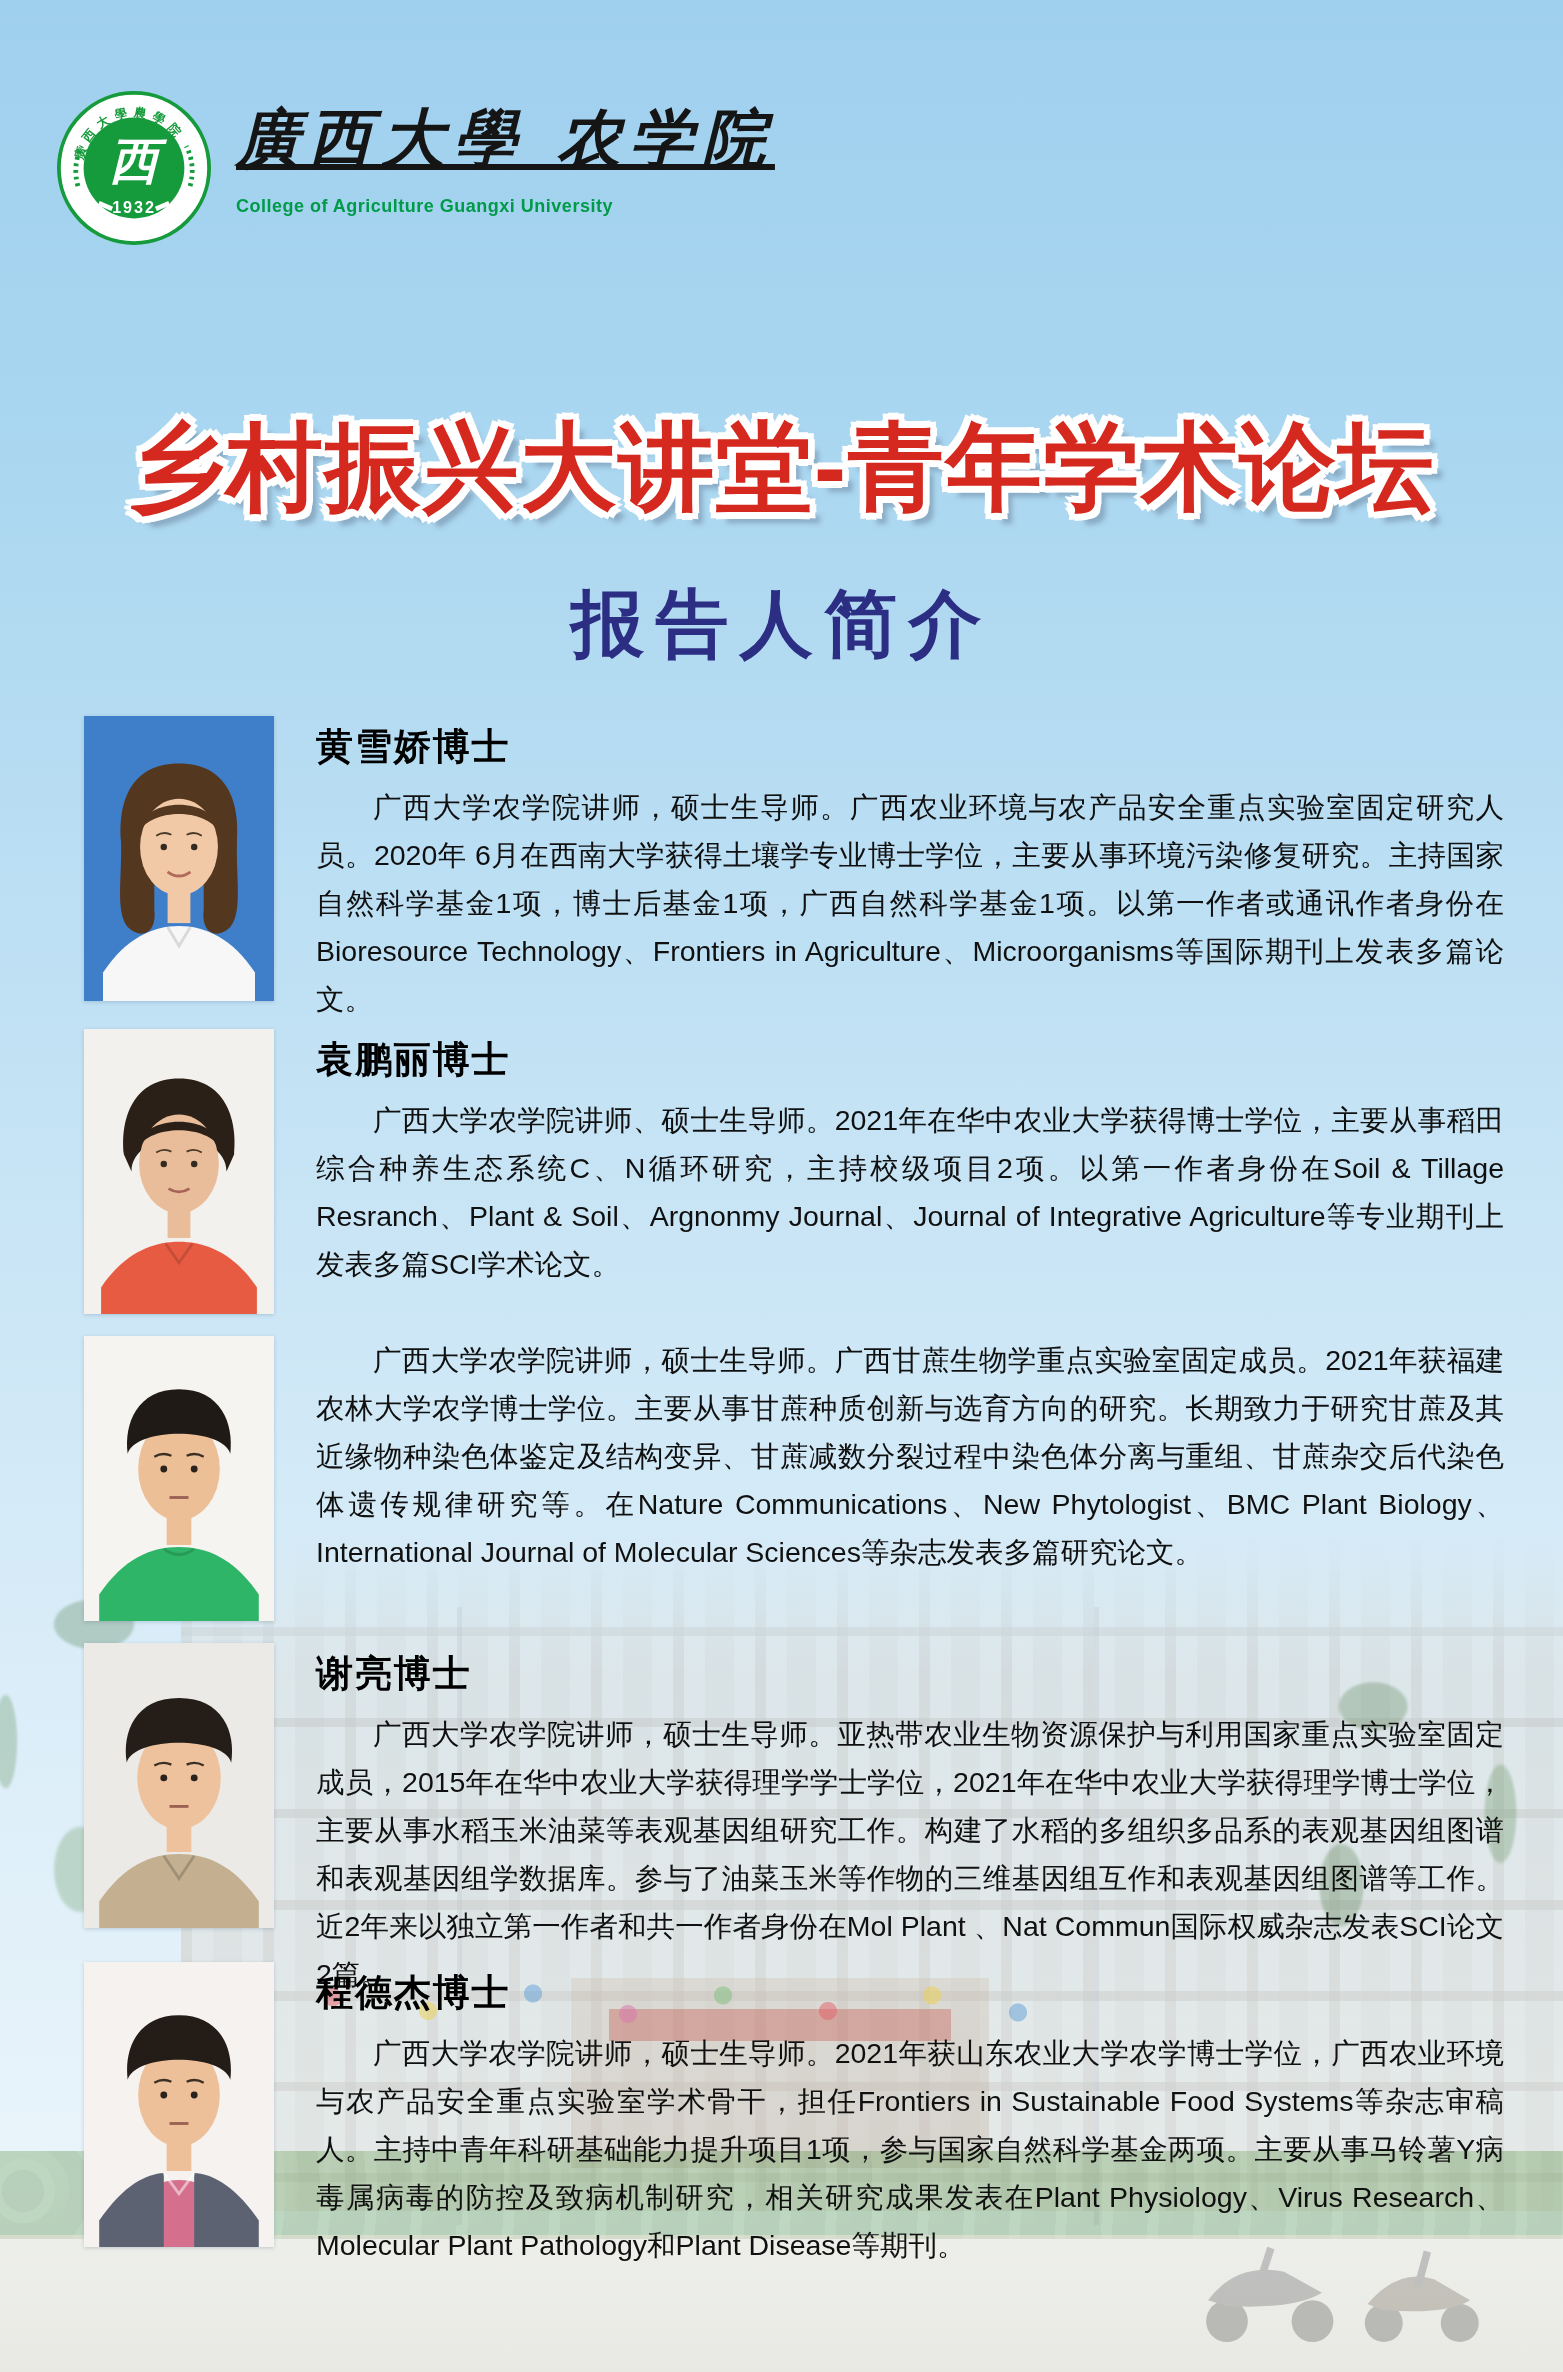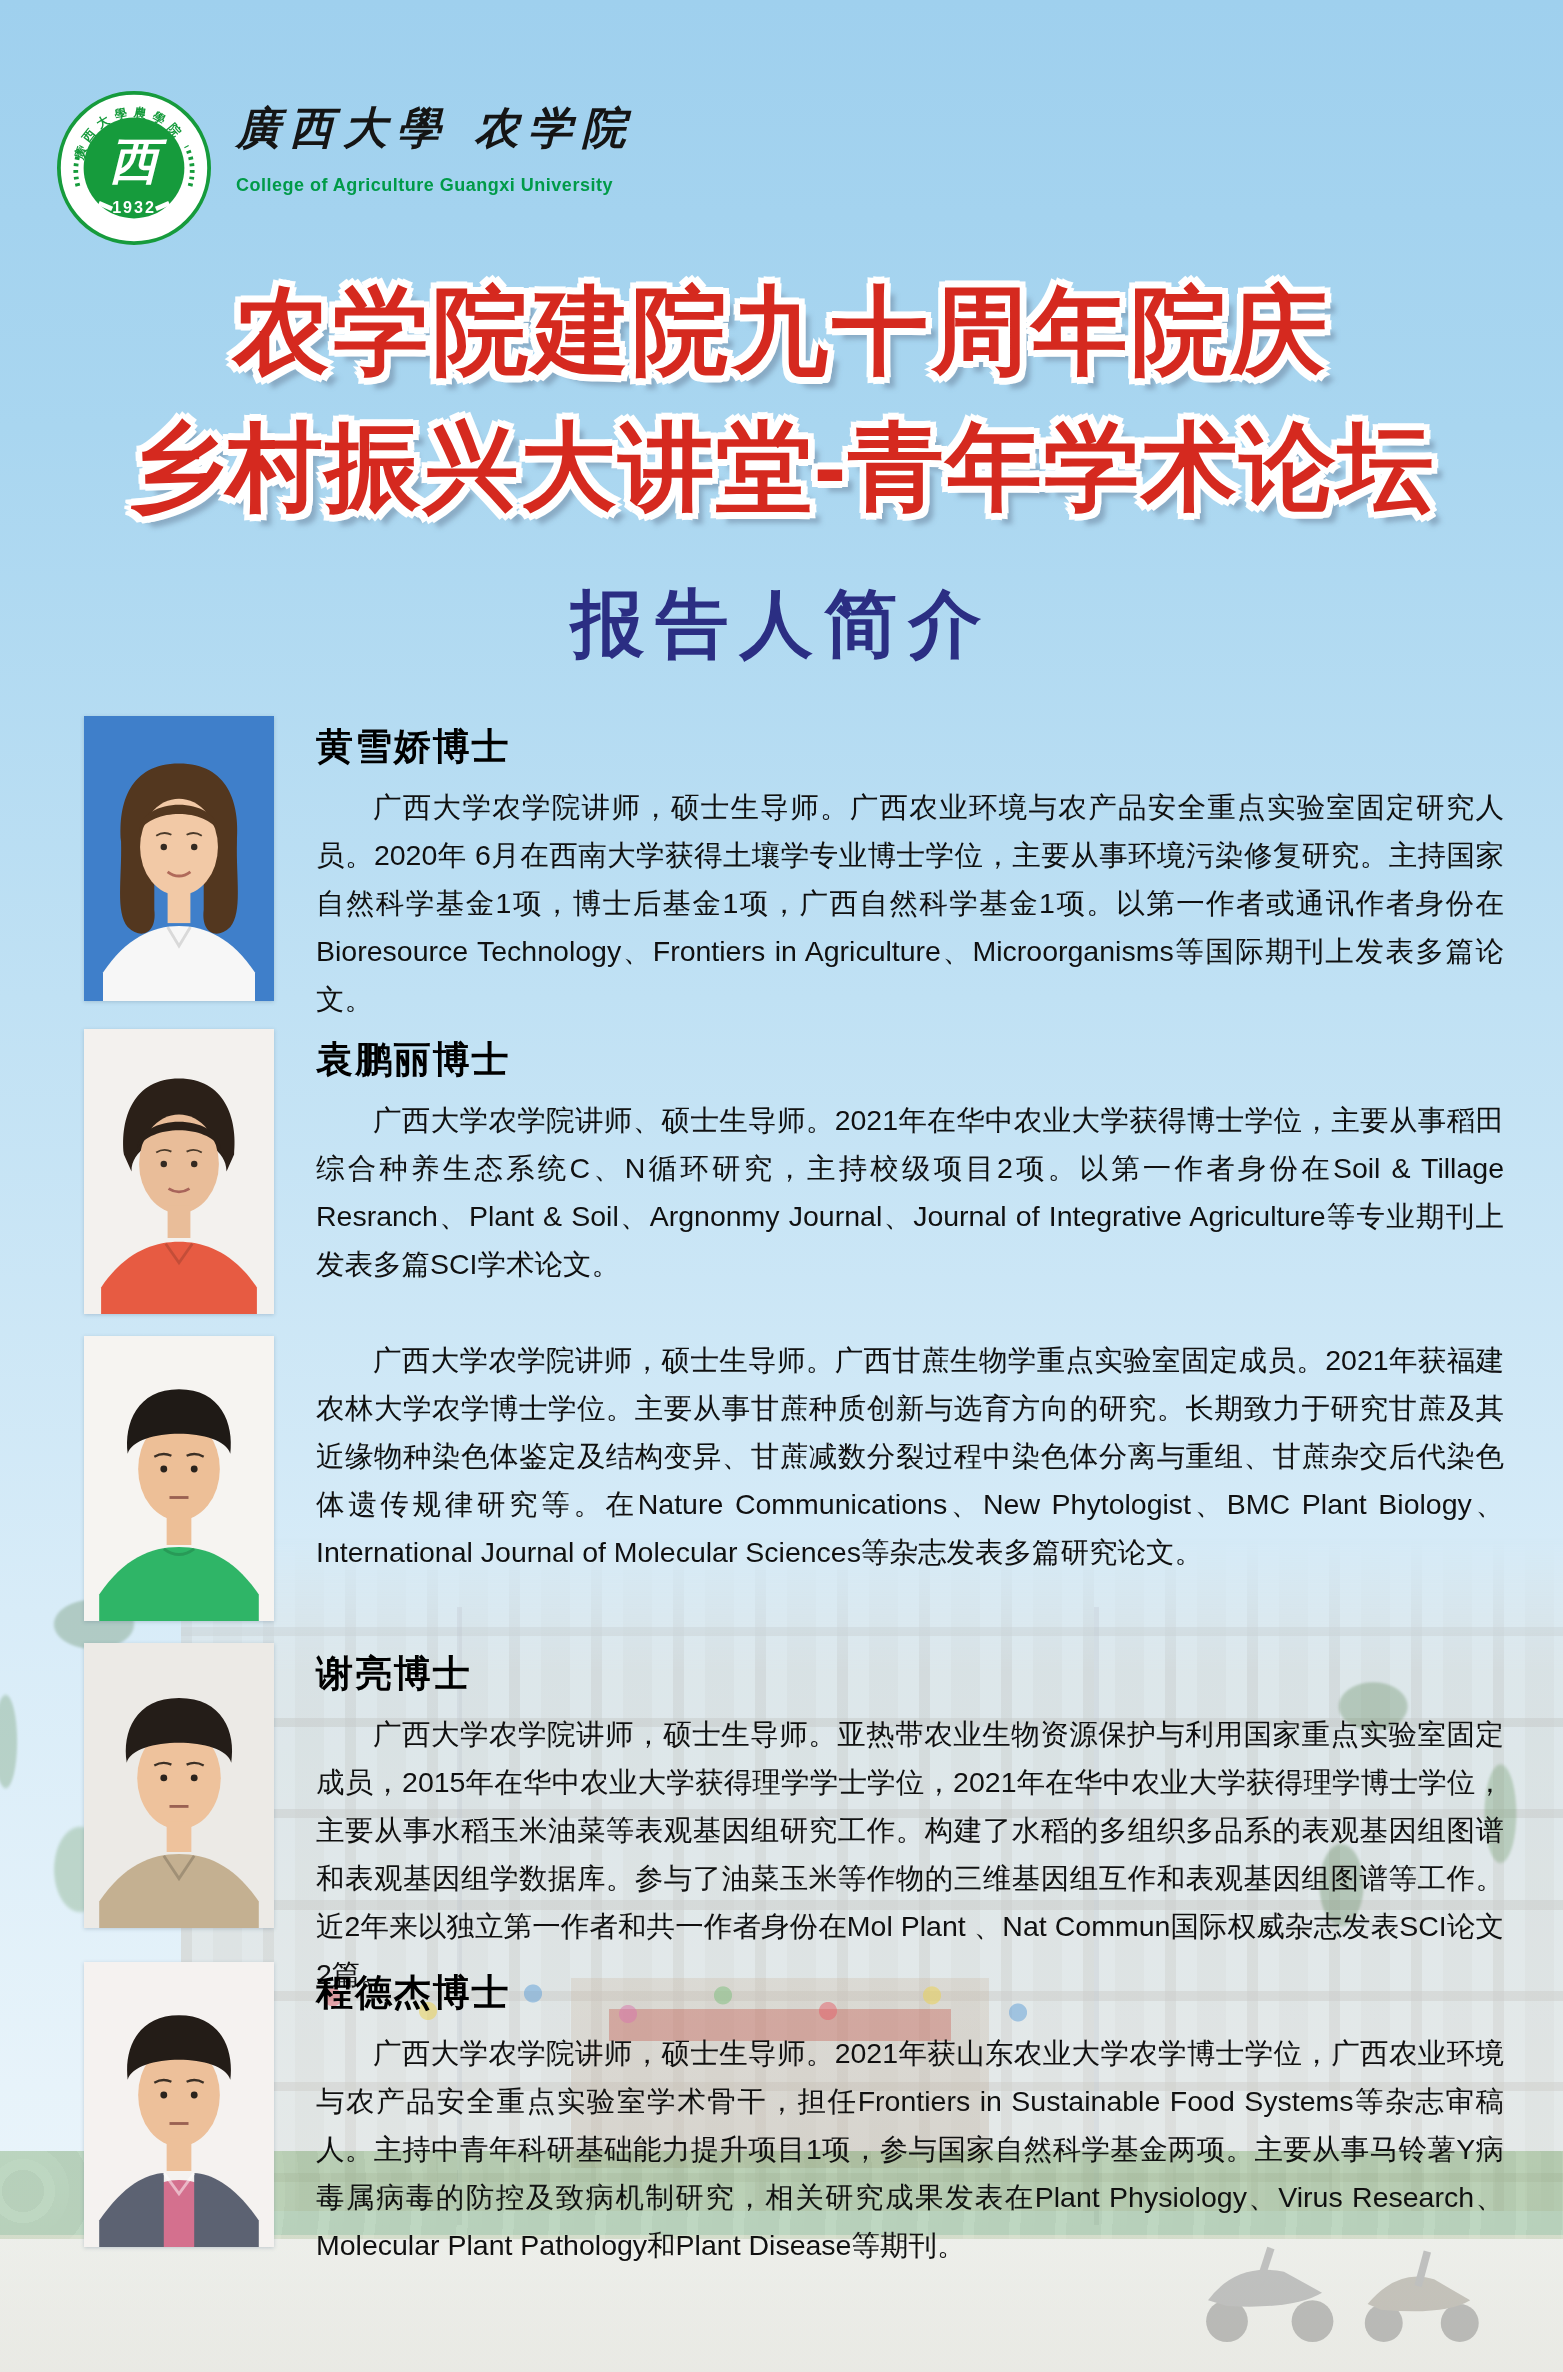--- a/index.html
+++ b/index.html
@@ -44,21 +44,21 @@
   .hedge{left:0;right:0;top:2151px;height:88px;opacity:.40;background:
     repeating-radial-gradient(circle at 23px 40px,#6d9c5c 0 21px,#7fae6e 21px 32px,transparent 32px 46px),
     linear-gradient(#79a768,#6d9c5c);}
   .plaza{left:0;right:0;top:2235px;bottom:0;opacity:.5;background:linear-gradient(#f0e9da,#e6decd);}
   .scooters{left:1170px;top:2205px;width:323px;height:143px;opacity:.30;}
   
   .logo{position:absolute;left:57px;top:91px;display:flex;align-items:flex-start;z-index:2;}
   .seal{width:154px;height:154px;flex:0 0 auto;}
   .logo-text{margin-left:25px;padding-top:13.3px;}
   .cn-name{font-family:"DejaVu Serif","Liberation Serif",serif;font-style:italic;font-weight:700;
-    font-size:44px;line-height:1.1;color:#151515;letter-spacing:9.5px;white-space:nowrap;}
+    font-size:63px;line-height:1.1;color:#151515;letter-spacing:9.5px;white-space:nowrap;text-decoration:underline;}
   .en-name{font-family:Liberation Sans, sans-serif;font-weight:700;
     font-size:18px;color:#009a48;margin-top:22px;letter-spacing:0.5px;white-space:nowrap;}
   
   .big-title{position:absolute;left:0;right:0;text-align:center;z-index:2;
     font-size:96px;font-weight:900;color:#d5291f;letter-spacing:3.8px;line-height:1.18;white-space:nowrap;
     text-shadow:
       -5.7px -5.7px 0 #fff,0 -6.7px 0 #fff,5.7px -5.7px 0 #fff,-6.7px 0 0 #fff,6.7px 0 0 #fff,
       -5.7px 5.7px 0 #fff,0 6.7px 0 #fff,5.7px 5.7px 0 #fff,
       -4.8px -4.8px 0 #fff,4.8px -4.8px 0 #fff,-4.8px 4.8px 0 #fff,4.8px 4.8px 0 #fff,
       10.5px 11.4px 4.8px rgba(110,135,160,.55);}
@@ -118,21 +118,20 @@
       <text x="81" y="92" text-anchor="middle" font-size="52" font-weight="bold" fill="#ffffff" font-family="'DejaVu Serif',serif" font-style="italic">西</text>
       <path d="M44,118 l14,6 M118,118 l-14,6" stroke="#ffffff" stroke-width="5"></path>
       <text x="81" y="128" text-anchor="middle" font-size="17" font-weight="bold" fill="#ffffff" letter-spacing="2">1932</text>
     </svg>
     <div class="logo-text">
       <div class="cn-name">廣西大學 农学院</div>
       <div class="en-name">College of Agriculture Guangxi University</div>
     </div>
   </div>
 
-  <div class="big-title title-1">农学院建院九十周年院庆</div>
   <div class="big-title title-2">乡村振兴大讲堂-青年学术论坛</div>
 
   <div class="section-title">报告人简介</div>
 
   <div class="speaker" style="top:716px">
     <div class="photo">
       <svg viewBox="0 0 200 300" style="--bg: #3f7fca; --hair: #53371f; --skin: #f2c9a6; --shirt: #f7f7f7; --shirt2: #ffffff;">
         <rect width="200" height="300" fill="var(--bg)"></rect>
         <path fill="var(--hair)" d="M100,50 C152,50 164,92 161,132 C160,172 167,206 154,222 C140,236 123,229 126,204 L126,138 C119,112 81,112 74,138 L74,204 C77,229 60,236 46,222 C33,206 40,172 39,132 C36,92 48,50 100,50 Z"></path>
         <ellipse cx="100" cy="138" rx="41" ry="51" fill="var(--skin)"></ellipse>

